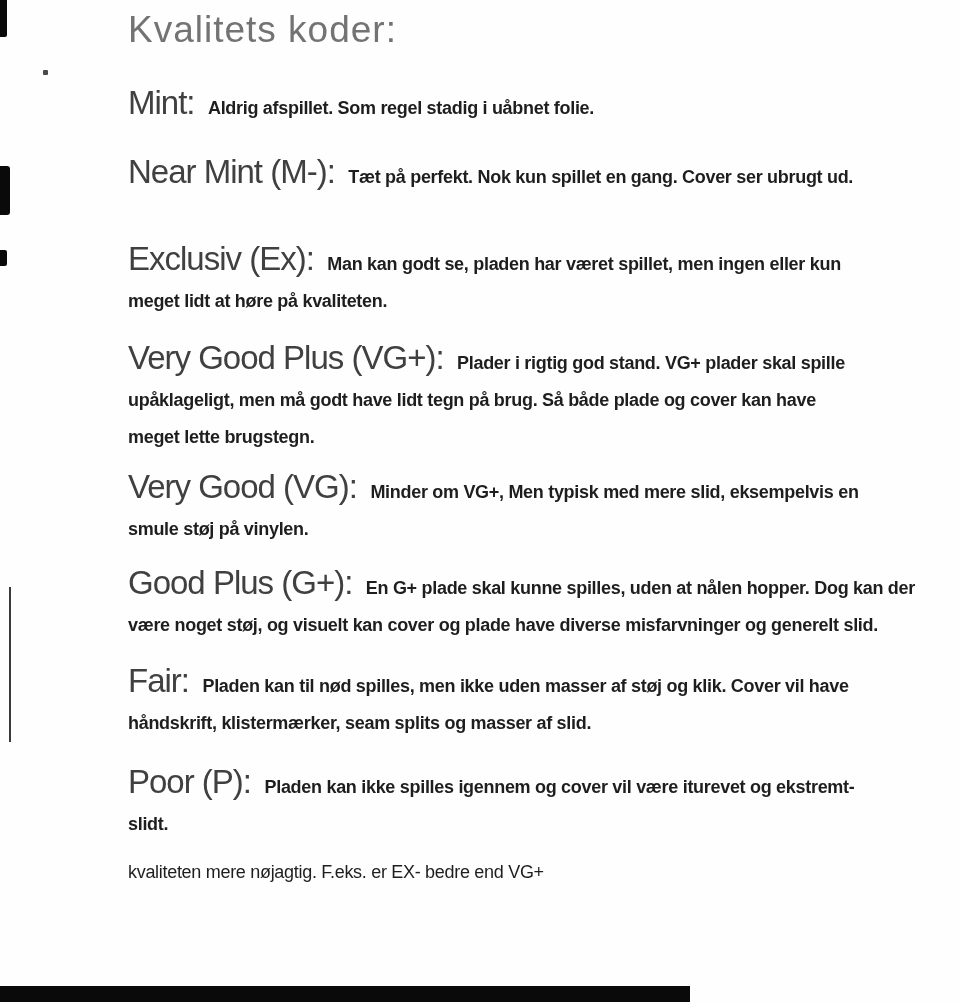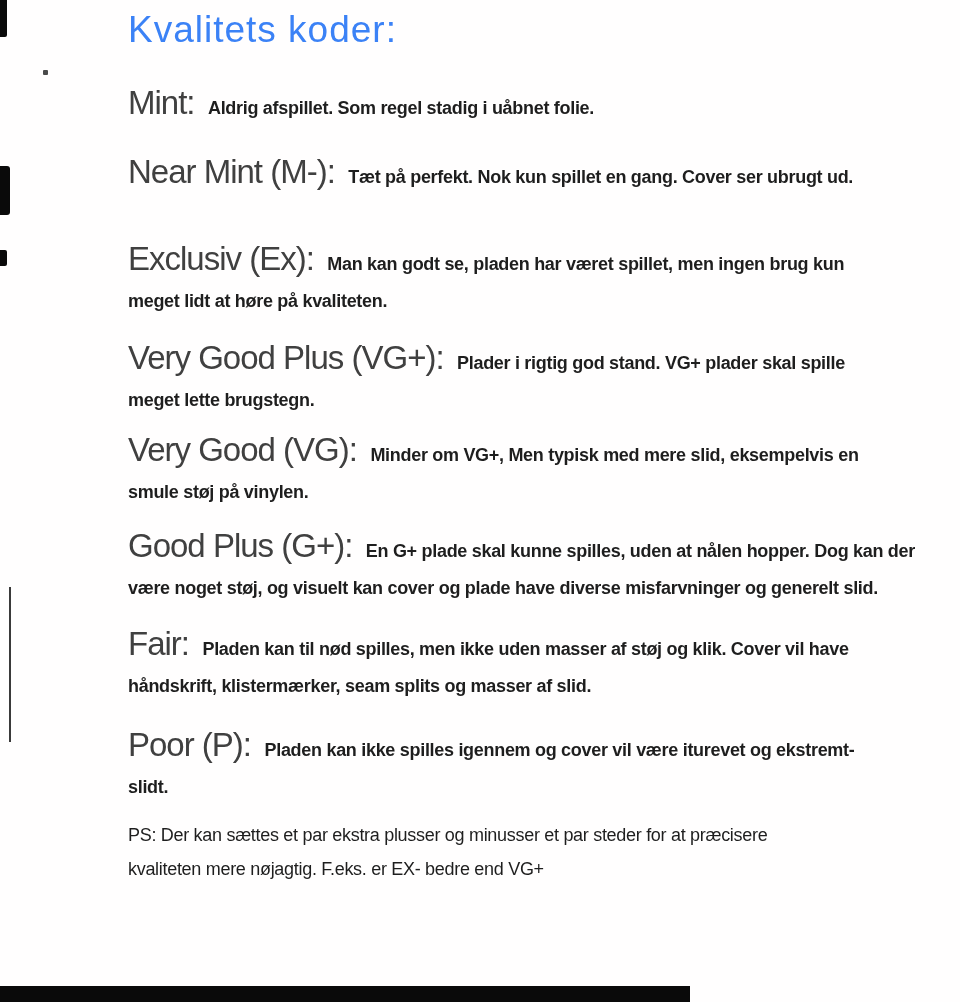--- a/index.html
+++ b/index.html
@@ -21,21 +21,21 @@
     top: 0;
     width: 792px;
     padding-top: 8px;
     color: #1f1f1f;
   }
   .doc-title {
     font-size: 37px;
     line-height: 44px;
     letter-spacing: 1px;
     font-weight: 400;
-    color: #3b82f6;
+    color: #737373;
     margin: 0 0 32px 0;
   }
   .section {
     margin: 0;
     padding: 0;
   }
   .grade-heading {
     font-size: 33px;
     line-height: 37px;
     letter-spacing: -1px;
@@ -108,27 +108,28 @@
       <span class="body-line first">Aldrig afspillet. Som regel stadig i uåbnet folie.</span>
     </p>
 
     <p class="section s2">
       <span class="grade-heading">Near Mint (M-):</span>
       <span class="body-line first">Tæt på perfekt. Nok kun spillet en gang. Cover ser ubrugt ud.</span>
     </p>
 
     <p class="section s3">
       <span class="grade-heading">Exclusiv (Ex):</span>
-      <span class="body-line first">Man kan godt se, pladen har været spillet, men ingen brug kun</span>
+      <span class="body-line first">Man kan godt se, pladen har været spillet, men ingen eller kun</span>
       <span class="body-line rest">meget lidt at høre på kvaliteten.</span>
     </p>
 
     <p class="section s4">
       <span class="grade-heading">Very Good Plus (VG+):</span>
       <span class="body-line first">Plader i rigtig god stand. VG+ plader skal spille</span>
+      <span class="body-line rest">upåklageligt, men må godt have lidt tegn på brug. Så både plade og cover kan have</span>
       <span class="body-line rest">meget lette brugstegn.</span>
     </p>
 
     <p class="section s5">
       <span class="grade-heading">Very Good (VG):</span>
       <span class="body-line first">Minder om VG+, Men typisk med mere slid, eksempelvis en</span>
       <span class="body-line rest">smule støj på vinylen.</span>
     </p>
 
     <p class="section s6">
@@ -144,18 +145,17 @@
       <span class="body-line rest">håndskrift, klistermærker, seam splits og masser af slid.</span>
     </p>
 
     <p class="section s9">
       <span class="grade-heading">Poor (P):</span>
       <span class="body-line first">Pladen kan ikke spilles igennem og cover vil være iturevet og ekstremt-</span>
       <span class="body-line rest">slidt.</span>
     </p>
 
     <p class="postscript">
-      <span class="ps-line">PS: Der kan sættes et par ekstra plusser og minusser et par steder for at præcisere</span>
       <span class="ps-line">kvaliteten mere nøjagtig. F.eks. er EX- bedre end VG+</span>
     </p>
 
   </div>
 </div>
 
 </body></html>

